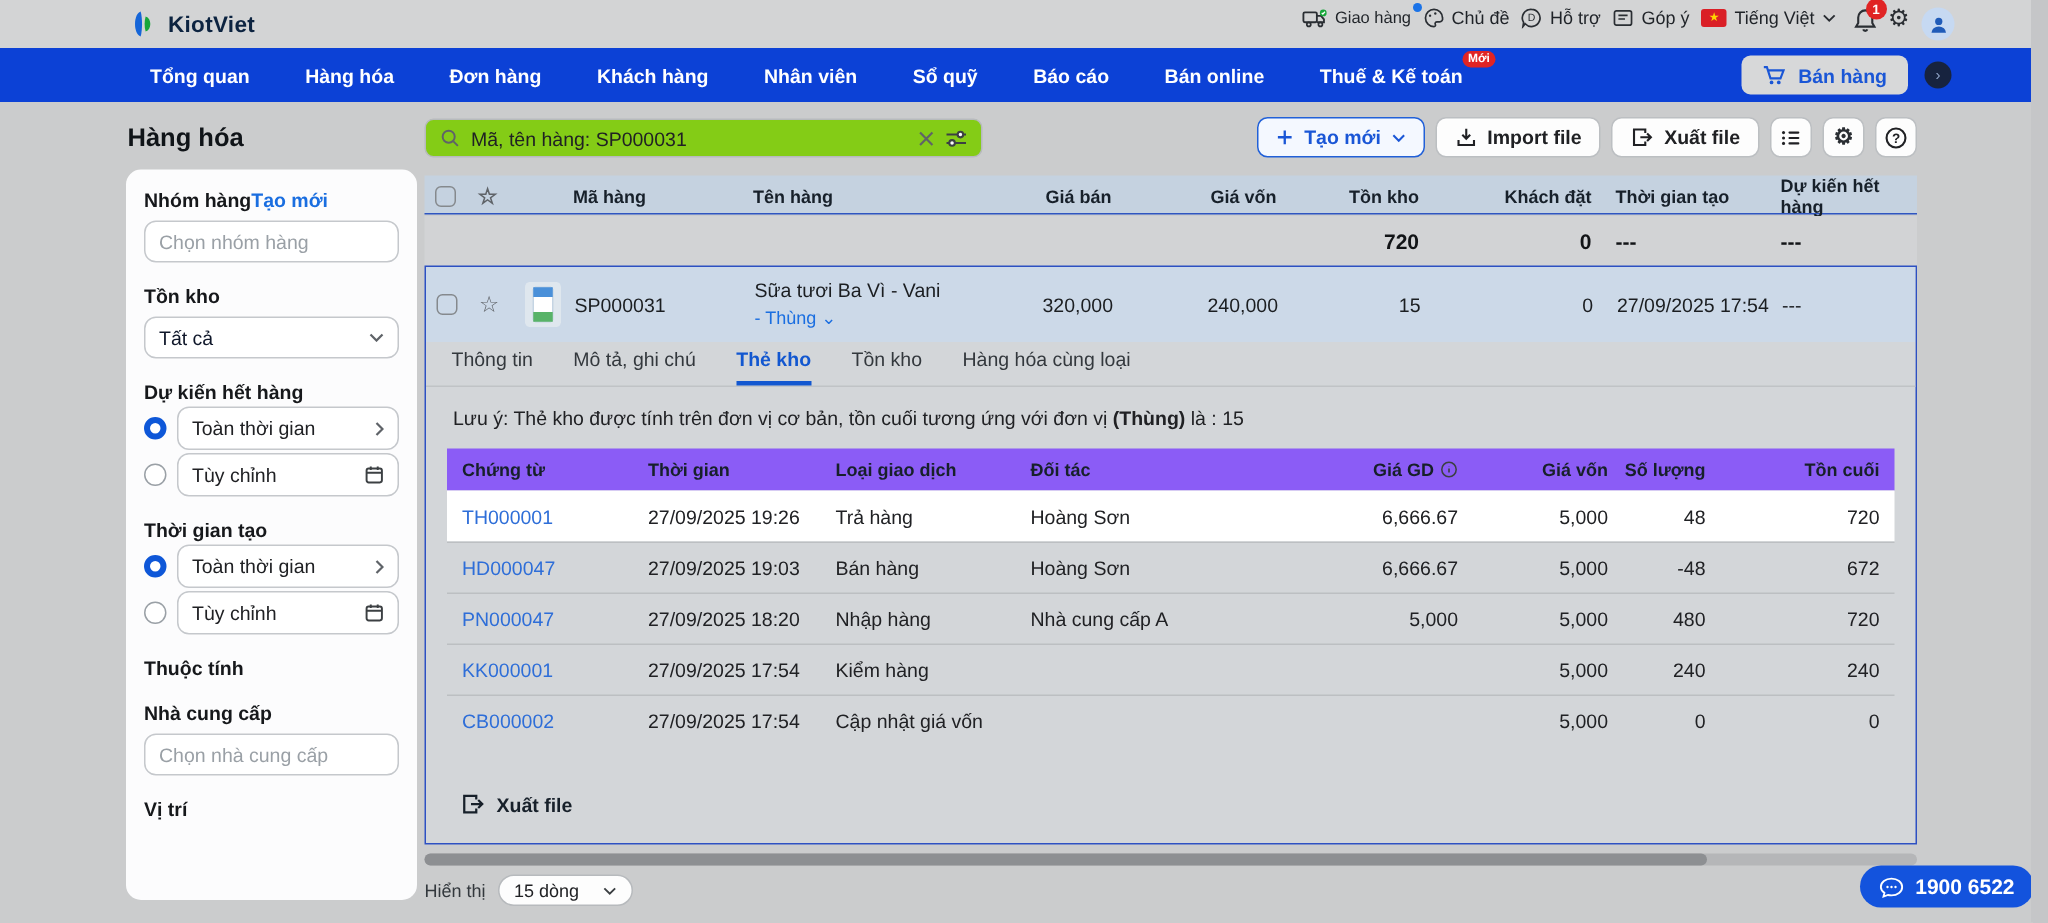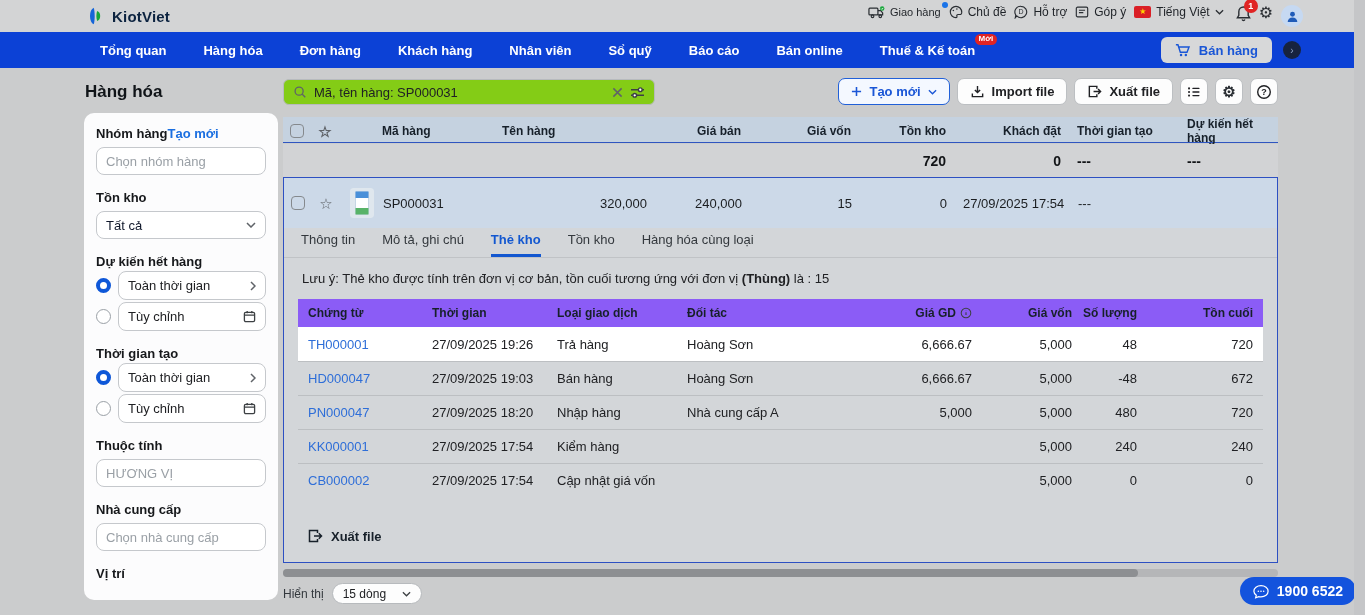--- a/index.html
+++ b/index.html
@@ -293,21 +293,20 @@
       <span>Tùy chỉnh</span>
       <span style="display:flex">
         <svg width="13" height="13" viewBox="0 0 14 14">
           <rect x="1.5" y="2.5" width="11" height="10" rx="1.5" fill="none" stroke="#3c4043" stroke-width="1.4"></rect>
           <path d="M1.5 5.5h11M4.5 1v2.5M9.5 1v2.5" stroke="#3c4043" stroke-width="1.4" fill="none"></path>
         </svg>
       </span>
     </span>
   </div>
   <div class="f-label">Thuộc tính</div>
-  <input class="f-input" placeholder="HƯƠNG VỊ" style="">
   <div class="f-label">Nhà cung cấp</div>
   <input class="f-input" placeholder="Chọn nhà cung cấp" style="">
   <div class="f-label">Vị trí</div>
 </div>
 
 <div class="search-wrap">
   <span style="display:flex">
     <svg width="14" height="14" viewBox="0 0 16 16">
       <circle cx="7" cy="7" r="4.6" fill="none" stroke="#5f6368" stroke-width="1.5"></circle>
       <path d="M10.6 10.6L14 14" stroke="#5f6368" stroke-width="1.5"></path>
@@ -419,20 +418,26 @@
     <span class="star">☆</span>
     <span class="thumb">
       <svg width="24" height="30" viewBox="0 0 24 30">
         <rect width="24" height="30" rx="3" fill="#dfe7ee"></rect>
         <rect x="5.5" y="3.5" width="13" height="23" rx="1.5" fill="#fff" stroke="#9db8d0" stroke-width=".5"></rect>
         <rect x="5.5" y="3.5" width="13" height="6.5" fill="#4a90d9"></rect>
         <rect x="5.5" y="20" width="13" height="6.5" fill="#58b368"></rect>
       </svg>
     </span>
     <span>SP000031</span>
+    <span class="prod-name" style="padding-left:12px">
+      <span>Sữa tươi Ba Vì - Vani</span><br>
+      <span class="unit-link">
+        <span>- Thùng</span> ⌄
+      </span>
+    </span>
     <span class="cell-r">320,000</span>
     <span class="cell-r">240,000</span>
     <span class="cell-r">15</span>
     <span class="cell-r">0</span>
     <span class="cell-l">27/09/2025 17:54</span>
     <span class="cell-l">---</span>
   </div>
 
   <div class="tabs">
     <span class="tab">Thông tin</span>

